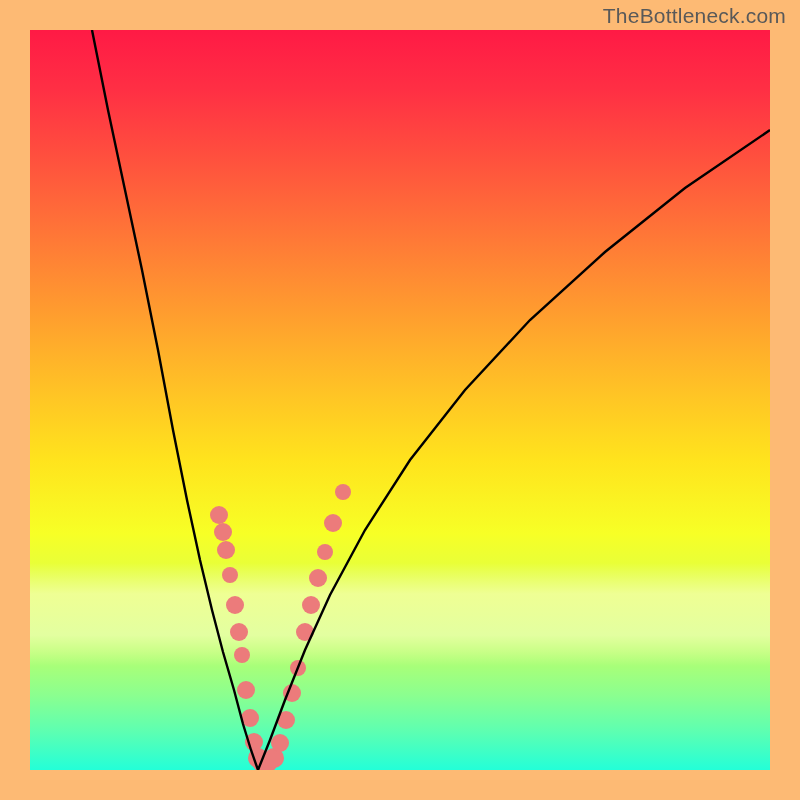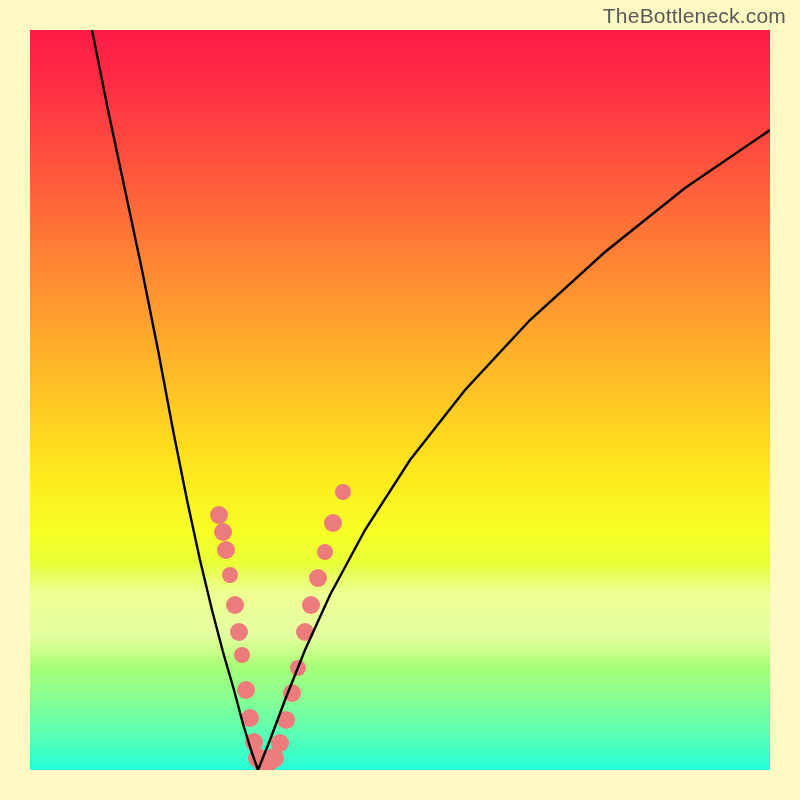--- a/index.html
+++ b/index.html
@@ -7,21 +7,21 @@
     padding: 0;
     width: 800px;
     height: 800px;
     overflow: hidden;
     background: #000;
     font-family: Arial, Helvetica, sans-serif;
   }
   .frame {
     position: absolute;
     inset: 0;
-    background: #fef9c3;
+    background: #fdba74;
   }
   .plot {
     position: absolute;
     left: 30px;
     top: 30px;
     width: 740px;
     height: 740px;
     overflow: hidden;
   }
   .gradient {

